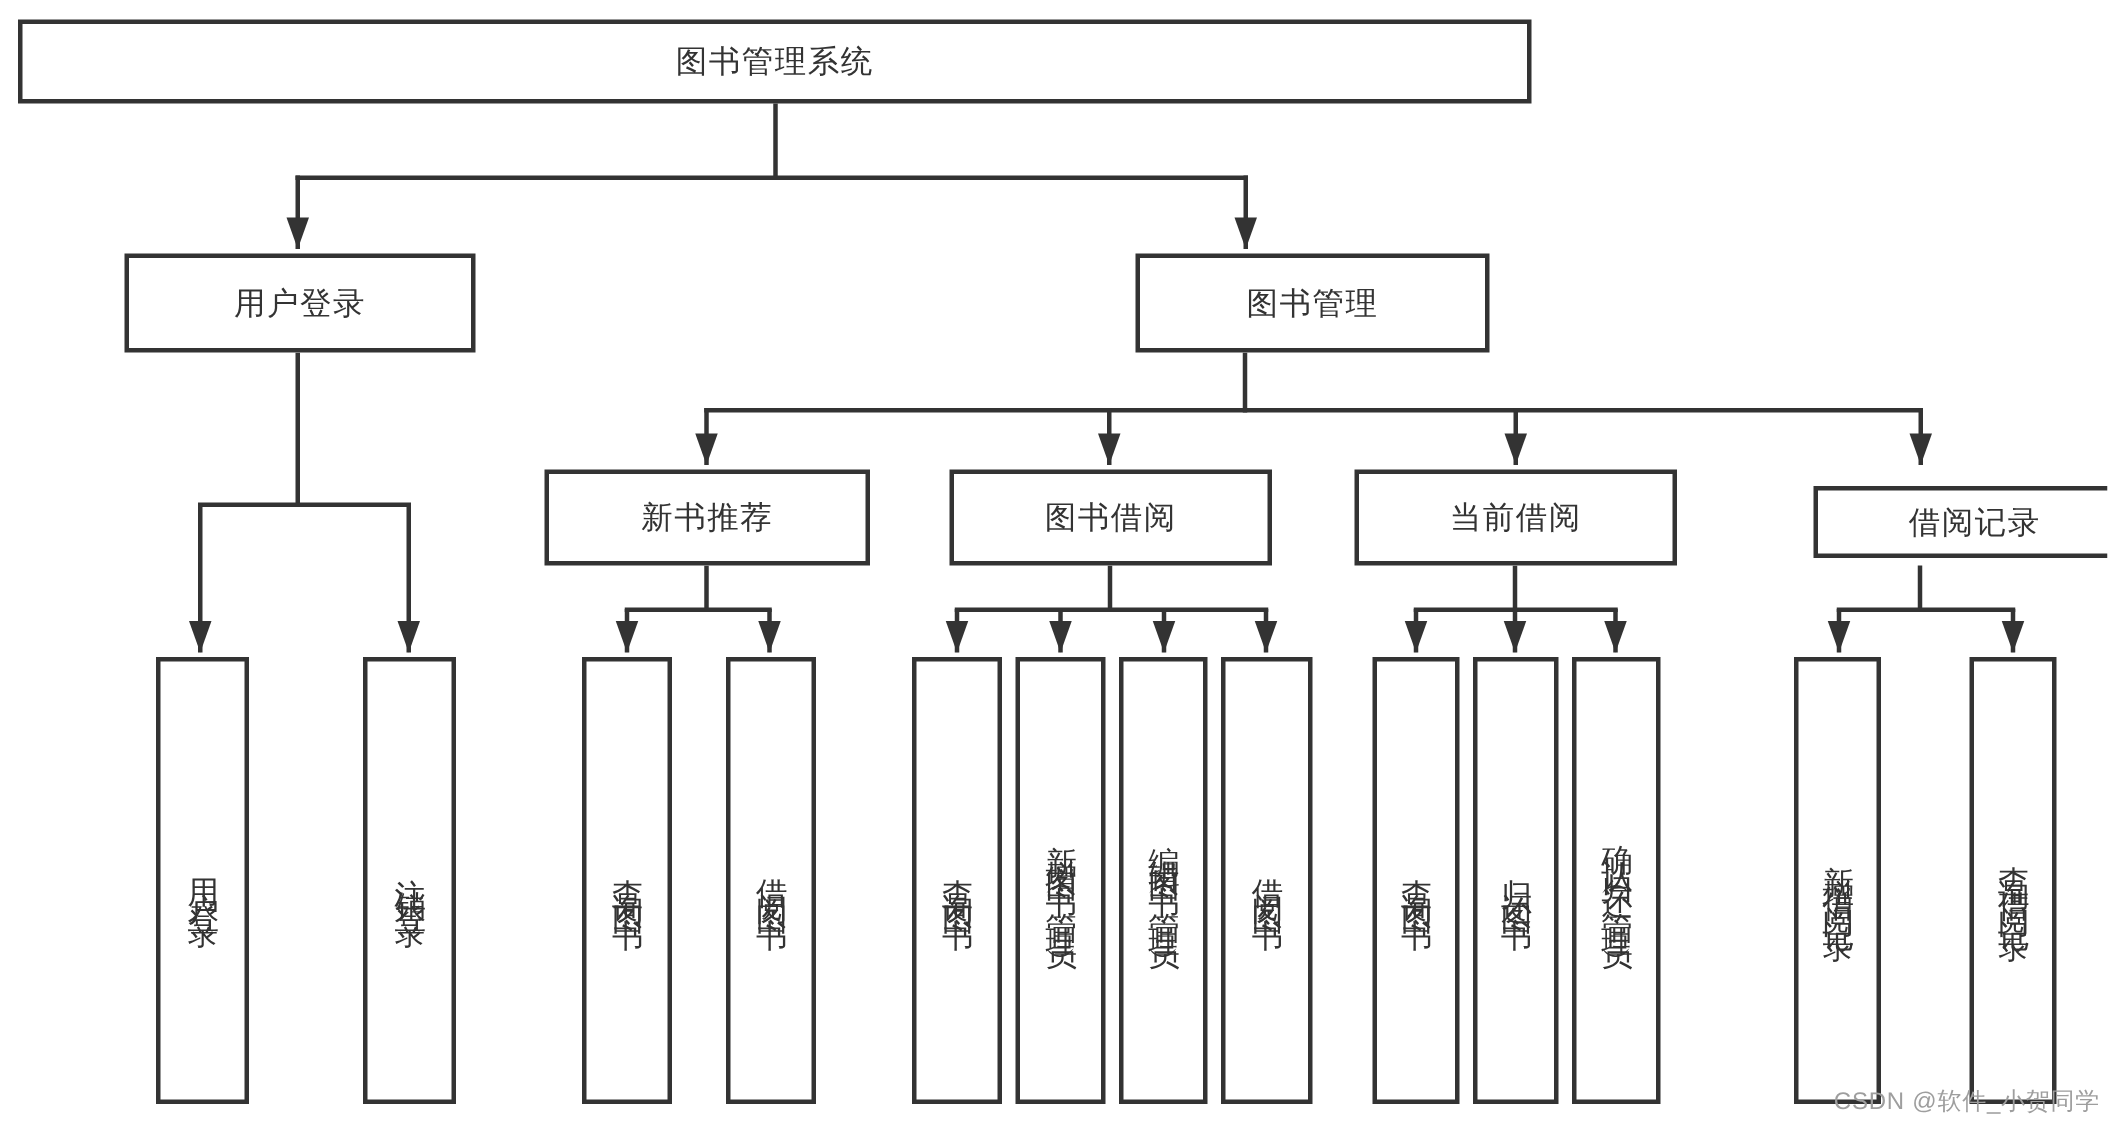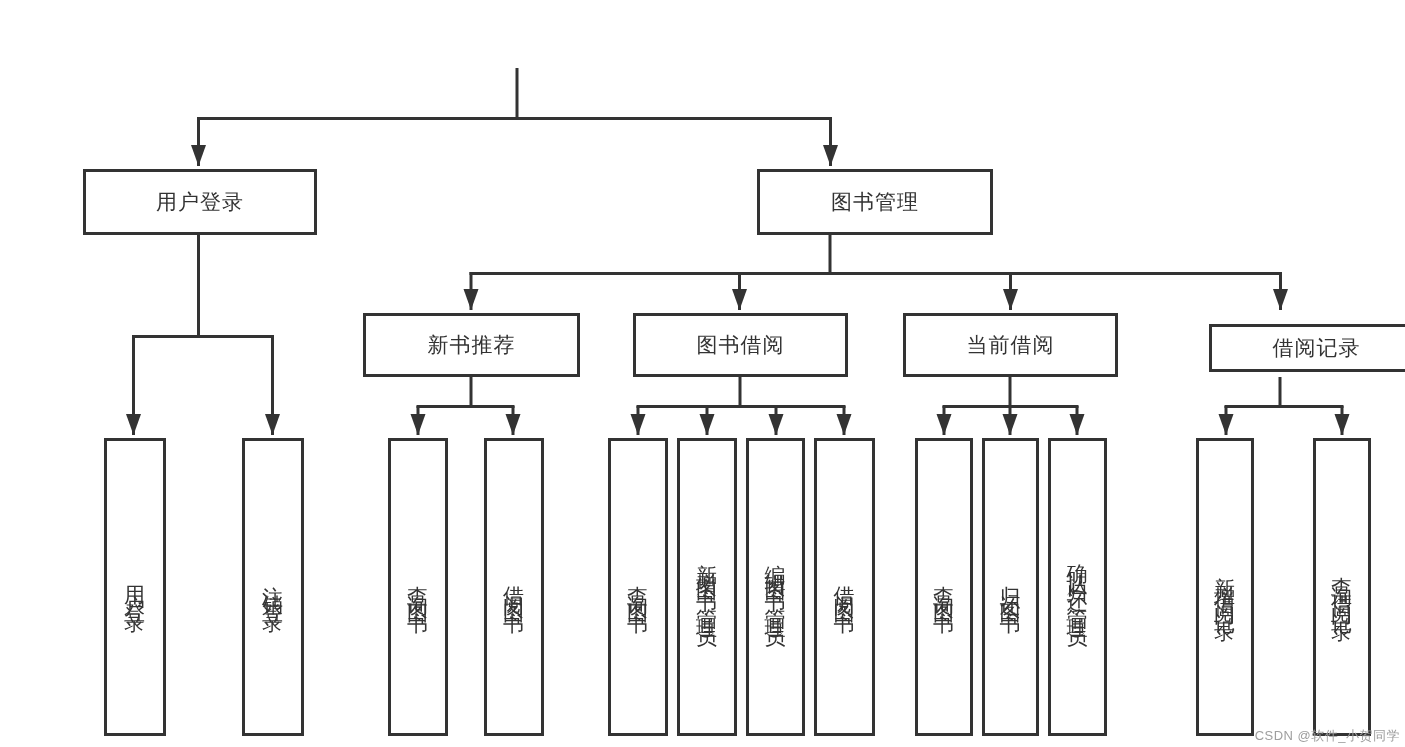--- a/index.html
+++ b/index.html
@@ -37,21 +37,21 @@
     writing-mode: vertical-lr;
     text-orientation: mixed;
     font-size: 21px;
     letter-spacing: 9px;
     line-height: 1;
   }
   .watermark {
     position: absolute;
     right: 5px;
     bottom: 2px;
-    font-size: 13px;
+    font-size: 16px;
     letter-spacing: 0.5px;
     color: #9e9e9e;
     z-index: 5;
     white-space: nowrap;
     margin-top: 40px;
   }
 </style>
 </head>
 <body>
 
@@ -100,20 +100,21 @@
       <line x1="1010" y1="406" x2="1010" y2="435" marker-end="url(#ah)"></line>
       <line x1="1077" y1="406" x2="1077" y2="435" marker-end="url(#ah)"></line>
 
       <line x1="1280" y1="377" x2="1280" y2="408"></line>
       <line x1="1224.5" y1="406.5" x2="1343.5" y2="406.5"></line>
       <line x1="1226" y1="406" x2="1226" y2="435" marker-end="url(#ah)"></line>
       <line x1="1342" y1="406" x2="1342" y2="435" marker-end="url(#ah)"></line>
     </g>
   </svg>
 
+  <div class="box hbox" style="left:12px;top:13px;width:1009px;height:56px;">图书管理系统</div>
 
   <div class="box hbox" style="left:83px;top:169px;width:234px;height:66px;">用户登录</div>
   <div class="box hbox" style="left:712px;top:169px;width:236px;height:66px;margin-left:45px;">图书管理</div>
 
   <div class="box hbox" style="left:363px;top:313px;width:217px;height:64px;">新书推荐</div>
   <div class="box hbox" style="left:633px;top:313px;width:215px;height:64px;text-align:right;">图书借阅</div>
   <div class="box hbox" style="left:903px;top:313px;width:215px;height:64px;text-align:right;">当前借阅</div>
   <div class="box hbox" style="left:1173px;top:324px;width:215px;height:48px;margin-left:36px;">借阅记录</div>
 
   <div class="box vbox" style="left:104px;top:438px;width:62px;height:298px;">用户登录</div>

